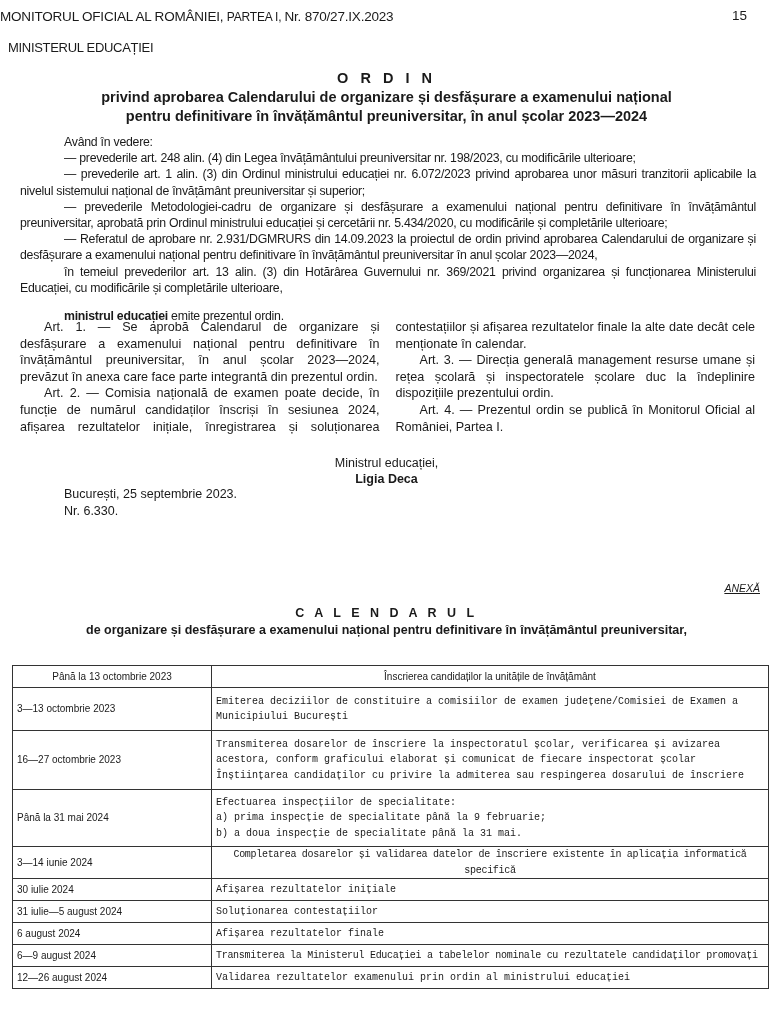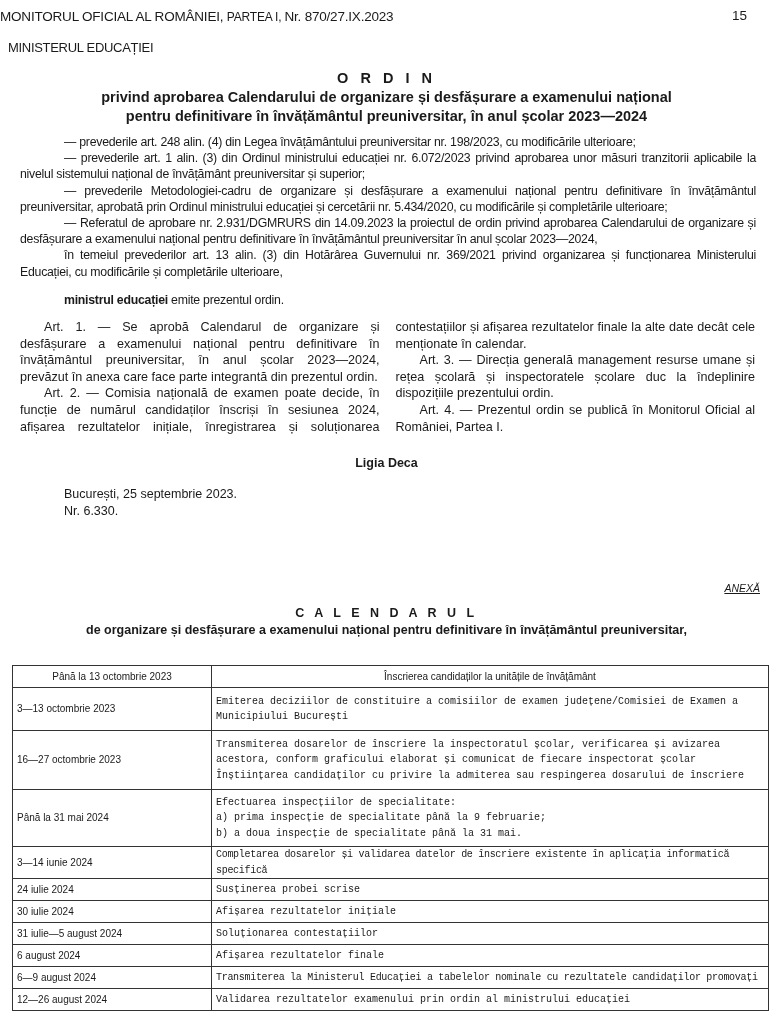--- a/index.html
+++ b/index.html
@@ -73,36 +73,38 @@
 
 <div class="abs ministry">MINISTERUL EDUCAȚIEI</div>
 
 <div class="abs ordin-title">O R D I N</div>
 <div class="abs ordin-sub">
   <div>privind aprobarea Calendarului de organizare și desfășurare a examenului național</div>
   <div>pentru definitivare în învățământul preuniversitar, în anul școlar 2023—2024</div>
 </div>
 
 <div class="abs preamble">
+  <p>Având în vedere:</p>
   <p>— prevederile art. 248 alin. (4) din Legea învățământului preuniversitar nr. 198/2023, cu modificările ulterioare;</p>
   <p>— prevederile art. 1 alin. (3) din Ordinul ministrului educației nr. 6.072/2023 privind aprobarea unor măsuri tranzitorii aplicabile la nivelul sistemului național de învățământ preuniversitar și superior;</p>
   <p>— prevederile Metodologiei-cadru de organizare și desfășurare a examenului național pentru definitivare în învățământul preuniversitar, aprobată prin Ordinul ministrului educației și cercetării nr. 5.434/2020, cu modificările și completările ulterioare;</p>
   <p>— Referatul de aprobare nr. 2.931/DGMRURS din 14.09.2023 la proiectul de ordin privind aprobarea Calendarului de organizare și desfășurare a examenului național pentru definitivare în învățământul preuniversitar în anul școlar 2023—2024,</p>
   <p>în temeiul prevederilor art. 13 alin. (3) din Hotărârea Guvernului nr. 369/2021 privind organizarea și funcționarea Ministerului Educației, cu modificările și completările ulterioare,</p>
   <p class="spaced"><b>ministrul educației</b><span> emite prezentul ordin.</span></p>
 </div>
 
 <div class="abs articles">
   <p>Art. 1. — Se aprobă Calendarul de organizare și desfășurare a examenului național pentru definitivare în învățământul preuniversitar, în anul școlar 2023—2024, prevăzut în anexa care face parte integrantă din prezentul ordin.</p>
   <p>Art. 2. — Comisia națională de examen poate decide, în funcție de numărul candidaților înscriși în sesiunea 2024, afișarea rezultatelor inițiale, înregistrarea și soluționarea contestațiilor și afișarea rezultatelor finale la alte date decât cele menționate în calendar.</p>
   <p>Art. 3. — Direcția generală management resurse umane și rețea școlară și inspectoratele școlare duc la îndeplinire dispozițiile prezentului ordin.</p>
   <p>Art. 4. — Prezentul ordin se publică în Monitorul Oficial al României, Partea I.</p>
 </div>
 
 <div class="abs signature">
+  <div>Ministrul educației,</div>
   <div class="name">Ligia Deca</div>
 </div>
 <div class="abs place">
   <div>București, 25 septembrie 2023.</div>
   <div>Nr. 6.330.</div>
 </div>
 
 <div class="abs anexa">ANEXĂ</div>
 <div class="abs cal-title">C A L E N D A R U L</div>
 <div class="abs cal-sub">
@@ -125,25 +127,21 @@
 Înștiințarea candidaților cu privire la admiterea sau respingerea dosarului de înscriere</td>
   </tr>
   <tr style="height:57px">
     <td class="date">Până la 31 mai 2024</td>
     <td class="ex">Efectuarea inspecțiilor de specialitate:
 a) prima inspecție de specialitate până la 9 februarie;
 b) a doua inspecție de specialitate până la 31 mai.</td>
   </tr>
   <tr style="height:22px">
     <td class="date">3—14 iunie 2024</td>
-    <td class="ex" style="letter-spacing:-0.3px;">Completarea dosarelor și validarea datelor de înscriere existente în aplicația informatică specifică</td>
-  </tr>
-  <tr style="height:22px">
-    <td class="date">24 iulie 2024</td>
-    <td class="ex">Susținerea probei scrise</td>
+    <td class="ex" style="letter-spacing:-0.3px;text-align:center;">Completarea dosarelor și validarea datelor de înscriere existente în aplicația informatică specifică</td>
   </tr>
   <tr style="height:22px">
     <td class="date">30 iulie 2024</td>
     <td class="ex">Afișarea rezultatelor inițiale</td>
   </tr>
   <tr style="height:22px">
     <td class="date">31 iulie—5 august 2024</td>
     <td class="ex">Soluționarea contestațiilor</td>
   </tr>
   <tr style="height:22px">

